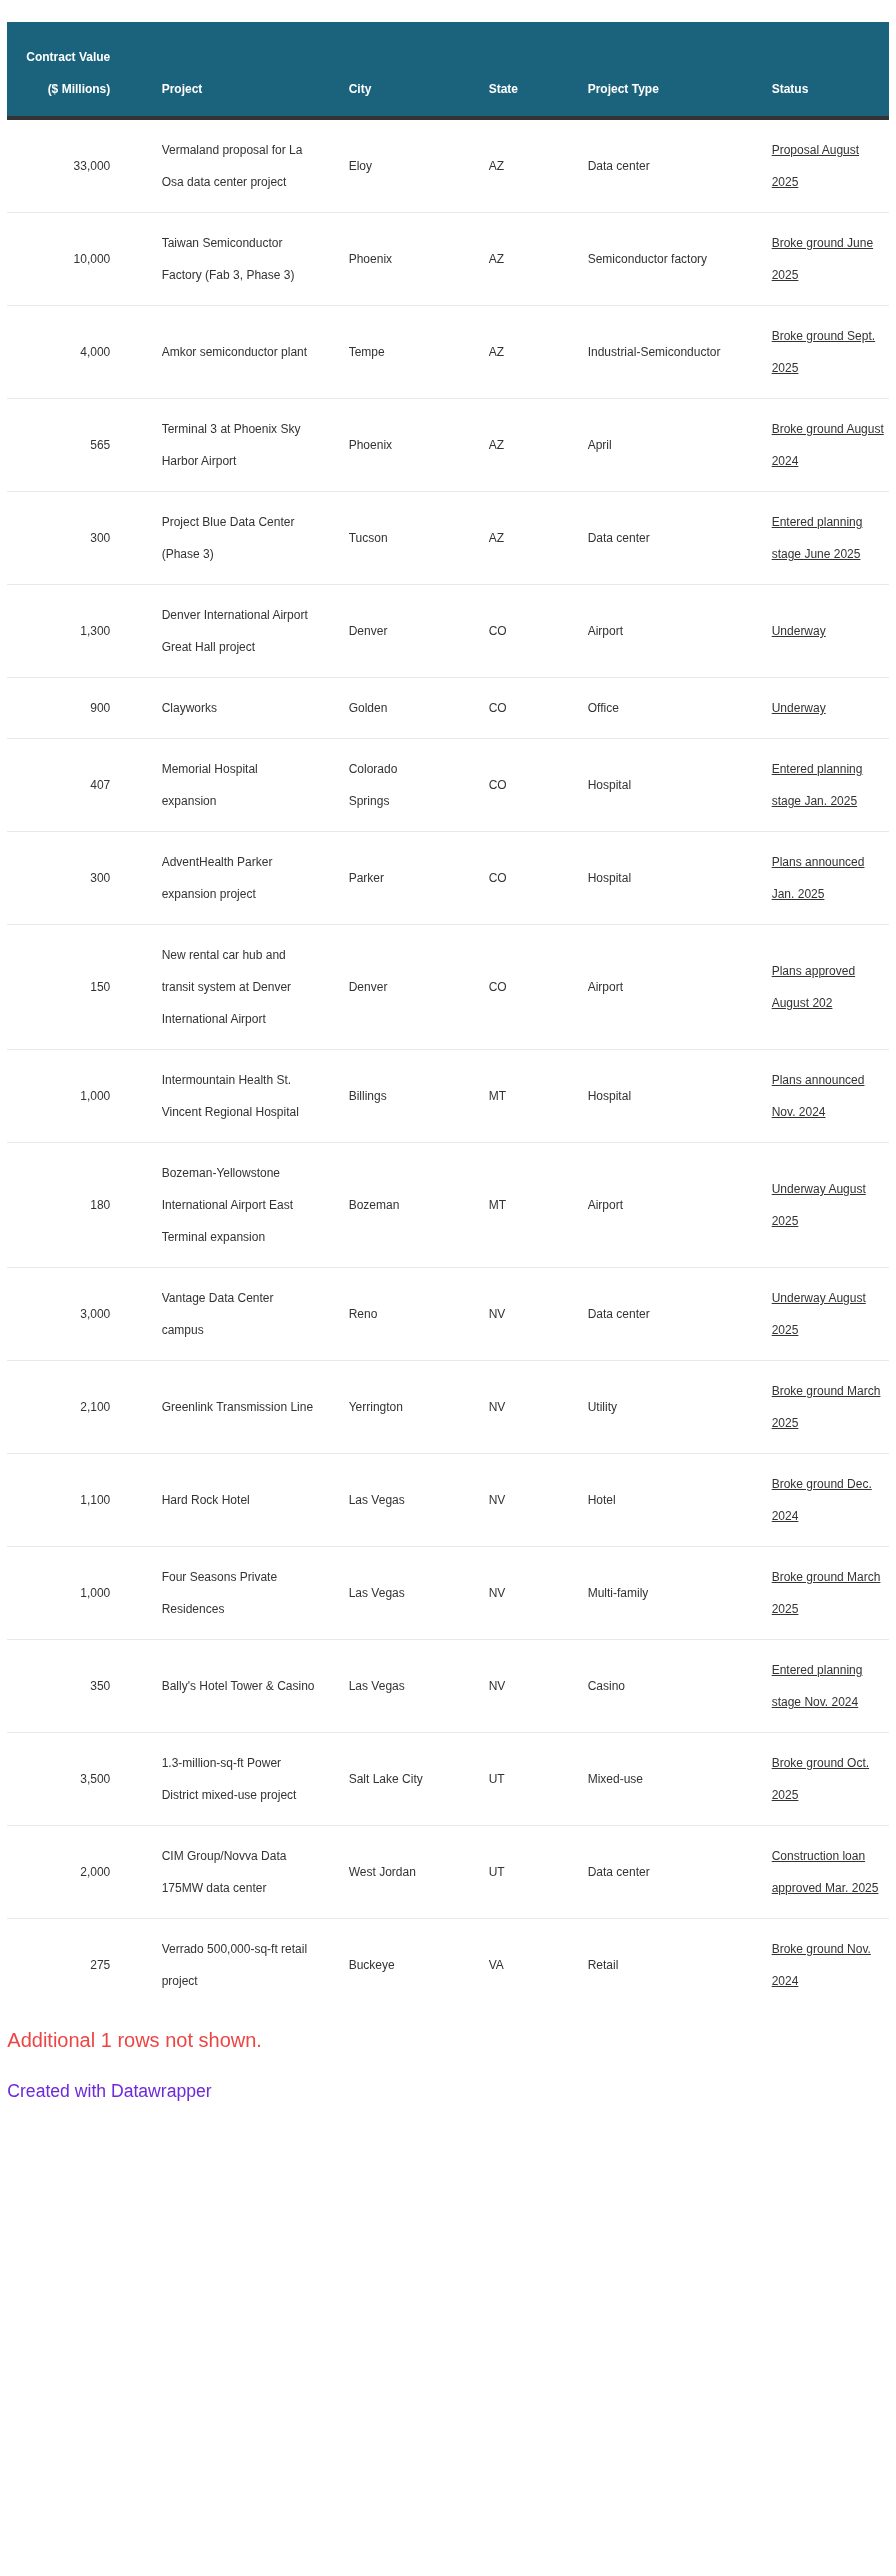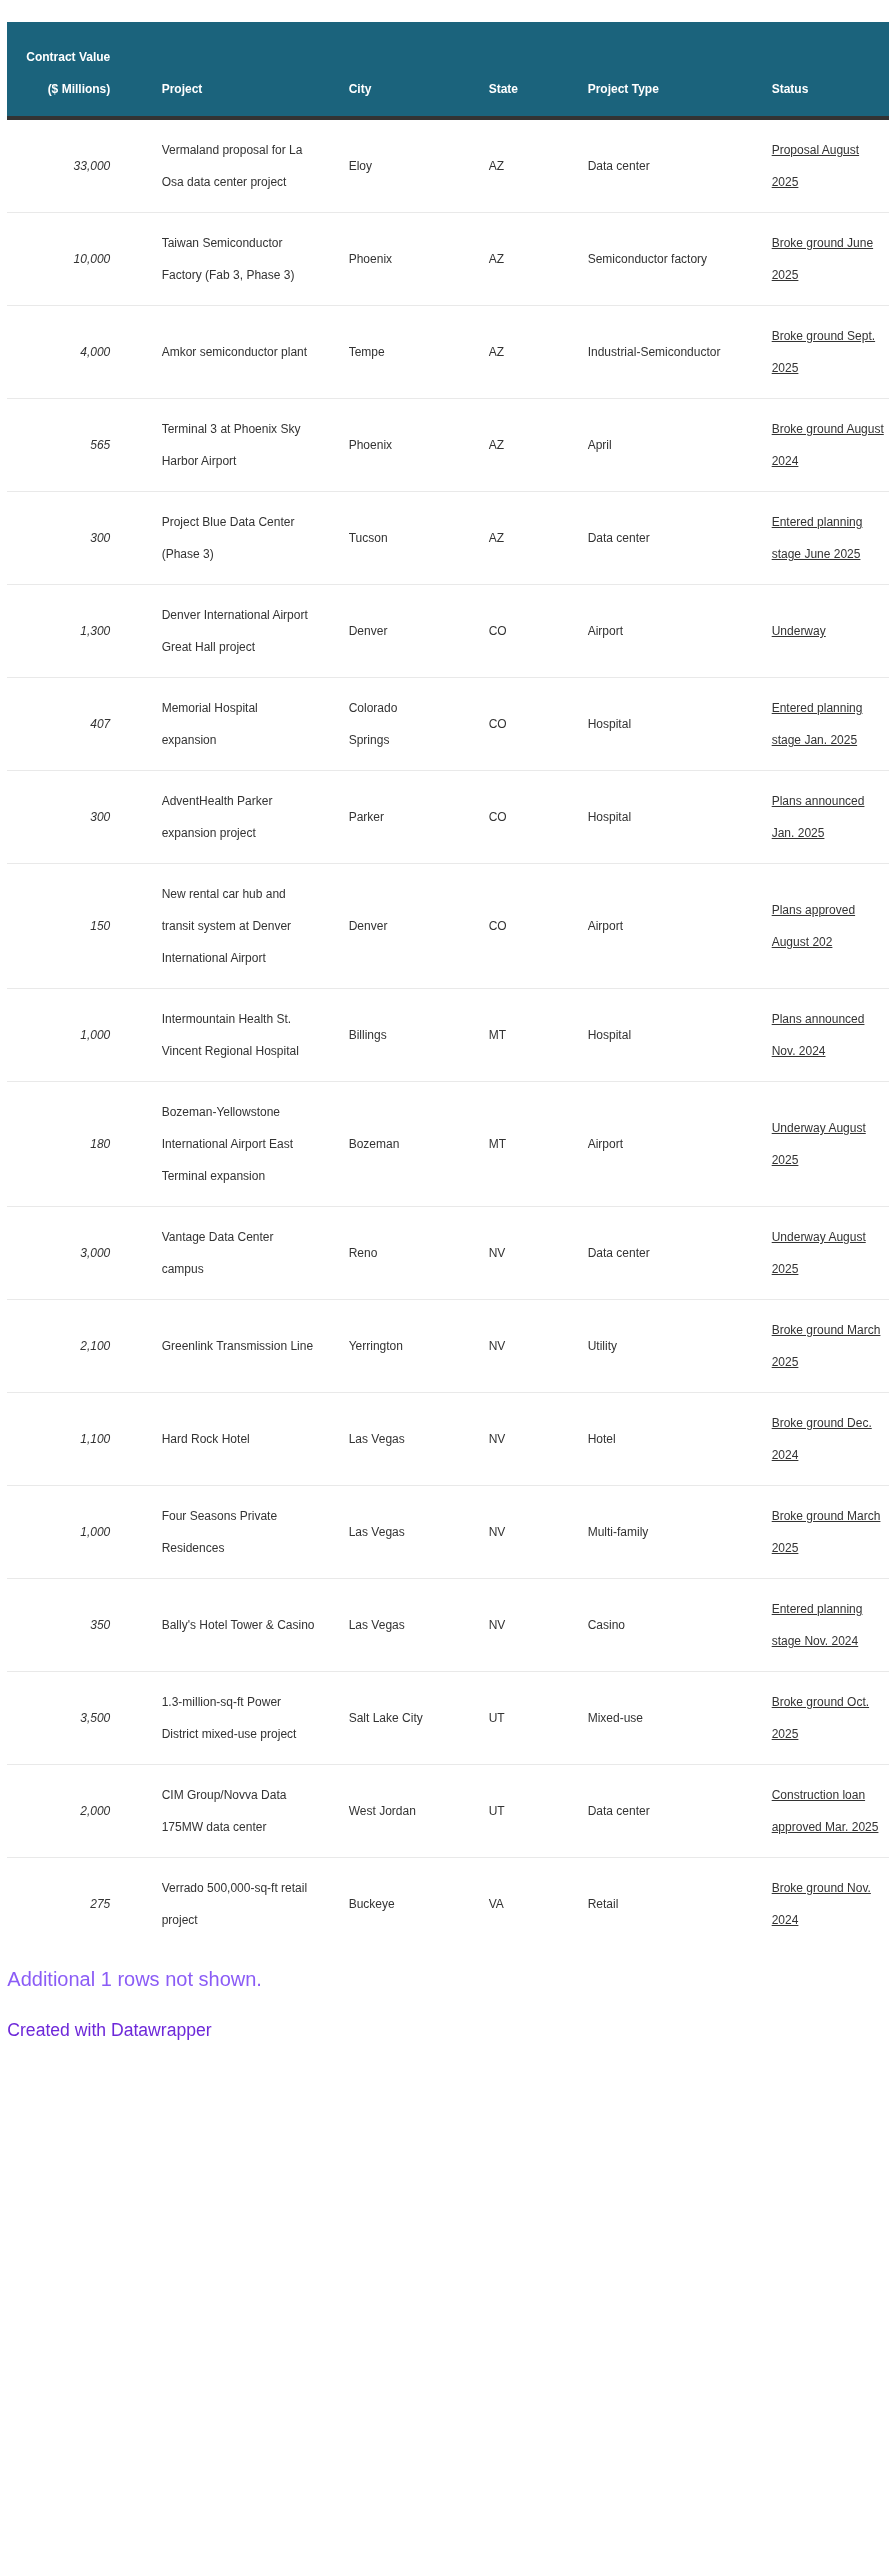--- a/index.html
+++ b/index.html
@@ -28,26 +28,26 @@
     border-bottom: 4.4px solid #333333;
   }
   thead th.col-0 { text-align: right; padding: 19px 33px 11px 7.3px; }
   tbody td {
     padding: 14px 14.7px 14px 18.4px;
     vertical-align: middle;
     border-top: 1.5px solid #e9e9e9;
     word-wrap: normal;
   }
   tbody tr:first-child td { border-top: none; }
-  tbody td.col-0 { text-align: right; padding-right: 33px; padding-left: 0; font-style: italic; }
+  tbody td.col-0 { text-align: right; padding-right: 33px; padding-left: 0; }
   tbody td.col-2 { padding-right: 33px; }
   tbody td.col-5 { padding-right: 1.5px; text-decoration: underline; }
   .note {
     margin: 17.6px 0 0 0;
-    color: #8b5cf6;
+    color: #ef4444;
     font-size: 20px;
     line-height: 23.5px;
   }
   .credit { margin-top: 29px; }
   .credit a {
     color: #6d28d9;
     font-size: 17.6px;
     line-height: 20.6px;
     text-decoration: none;
     cursor: pointer;
@@ -120,20 +120,28 @@
         </tr>
         <tr>
           <td class="col-0">1,300</td>
           <td class="col-1">Denver International Airport Great Hall project</td>
           <td class="col-2">Denver</td>
           <td class="col-3">CO</td>
           <td class="col-4">Airport</td>
           <td class="col-5">Underway</td>
         </tr>
         <tr>
+          <td class="col-0">900</td>
+          <td class="col-1">Clayworks</td>
+          <td class="col-2">Golden</td>
+          <td class="col-3">CO</td>
+          <td class="col-4">Office</td>
+          <td class="col-5">Underway</td>
+        </tr>
+        <tr>
           <td class="col-0">407</td>
           <td class="col-1">Memorial Hospital expansion</td>
           <td class="col-2">Colorado Springs</td>
           <td class="col-3">CO</td>
           <td class="col-4">Hospital</td>
           <td class="col-5">Entered planning stage Jan. 2025</td>
         </tr>
         <tr>
           <td class="col-0">300</td>
           <td class="col-1">AdventHealth Parker expansion project</td>

